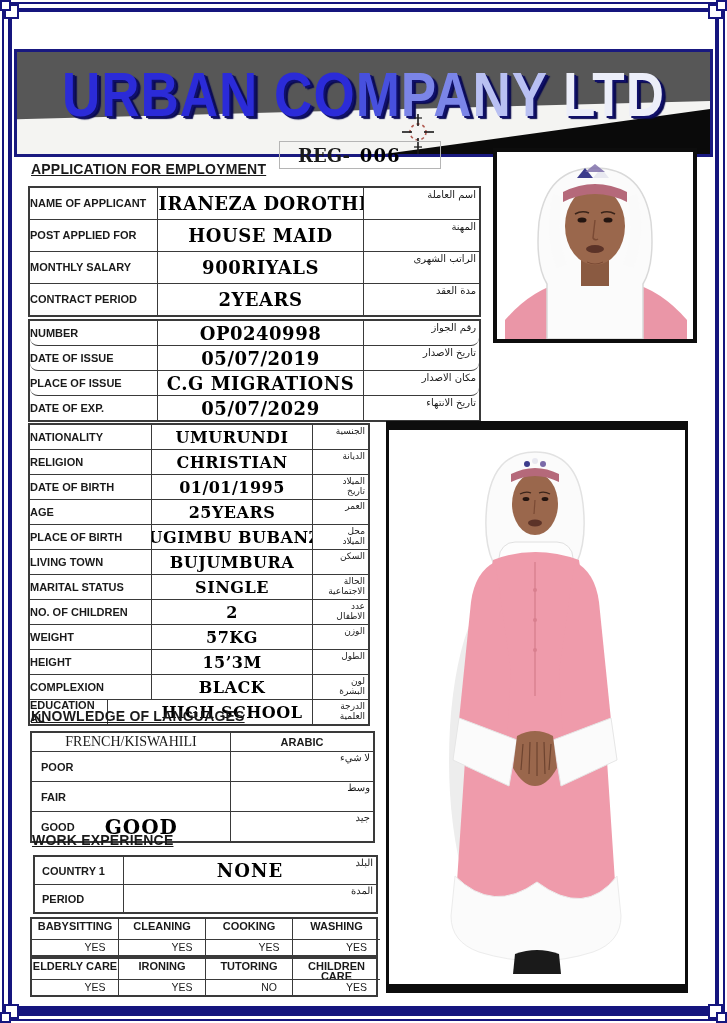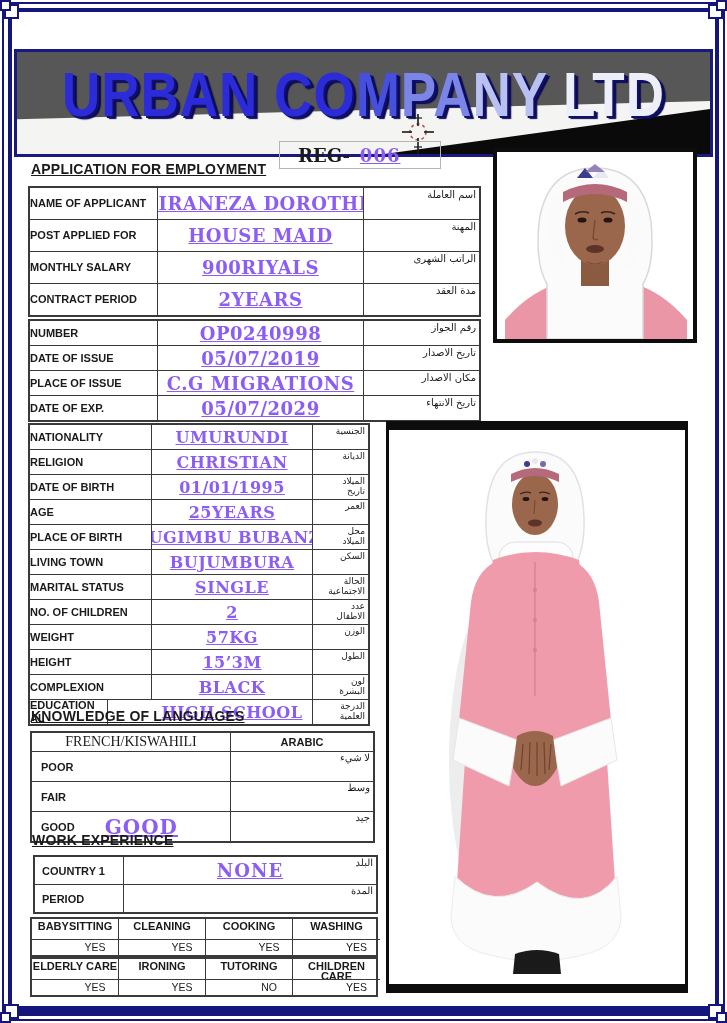--- a/index.html
+++ b/index.html
@@ -36,26 +36,26 @@
   .trow{display:grid;grid-template-columns:var(--c1) var(--c2) var(--c3);border-bottom:1px solid #3a3a3a;}
   .trow:last-child{border-bottom:none;}
   .cell{border-right:1px solid #3a3a3a;box-sizing:border-box;overflow:hidden;}
   .cell:last-child{border-right:none;}
   .cell.label{display:flex;align-items:center;padding:1px 10px 1px 0;
               font-weight:bold;font-size:11px;line-height:1.15;}
   .cell.value{display:flex;align-items:center;justify-content:center;white-space:nowrap;
               font-family:"DejaVu Serif",serif;font-weight:bold;letter-spacing:0.5px;}
   .cell.arabic{font-family:"DejaVu Sans",sans-serif;font-size:10px;text-align:right;
                padding:1px 3px;line-height:1.15;direction:rtl;margin-left:8px;}
-  .blue{color:#8b5cf6;text-decoration:underline;}
+  .blue{color:#000000;}
   .tbl-emp{left:28px;top:186px;--c1:128px;--c2:206px;--c3:115px;}
   .tbl-emp .trow{height:31px;}
   .tbl-emp .cell.value{font-size:18px;}
   .tbl-pass{left:28px;top:319px;--c1:128px;--c2:206px;--c3:115px;}
-  .tbl-pass .trow{height:24px;}
+  .tbl-pass .trow{height:24px;border-radius:8px;}
   .tbl-pass .cell.value{font-size:18px;}
   .tbl-personal{left:28px;top:423px;--c1:122px;--c2:161px;--c3:55px;}
   .tbl-personal .trow{height:24px;}
   .tbl-personal .cell.value{font-size:16px;}
   .tbl-personal .cell.arabic{font-size:9px;}
   .tbl-personal .trow:last-child .label{max-width:78px;}
   
   .lang-table{position:absolute;left:30px;top:731px;width:341px;border:2px solid #3a3a3a;box-sizing:content-box;}
   .lang-head{display:grid;grid-template-columns:199px 142px;height:18px;border-bottom:1px solid #3a3a3a;}
   .lang-head .h1{border-right:1px solid #3a3a3a;display:flex;align-items:center;justify-content:center;

